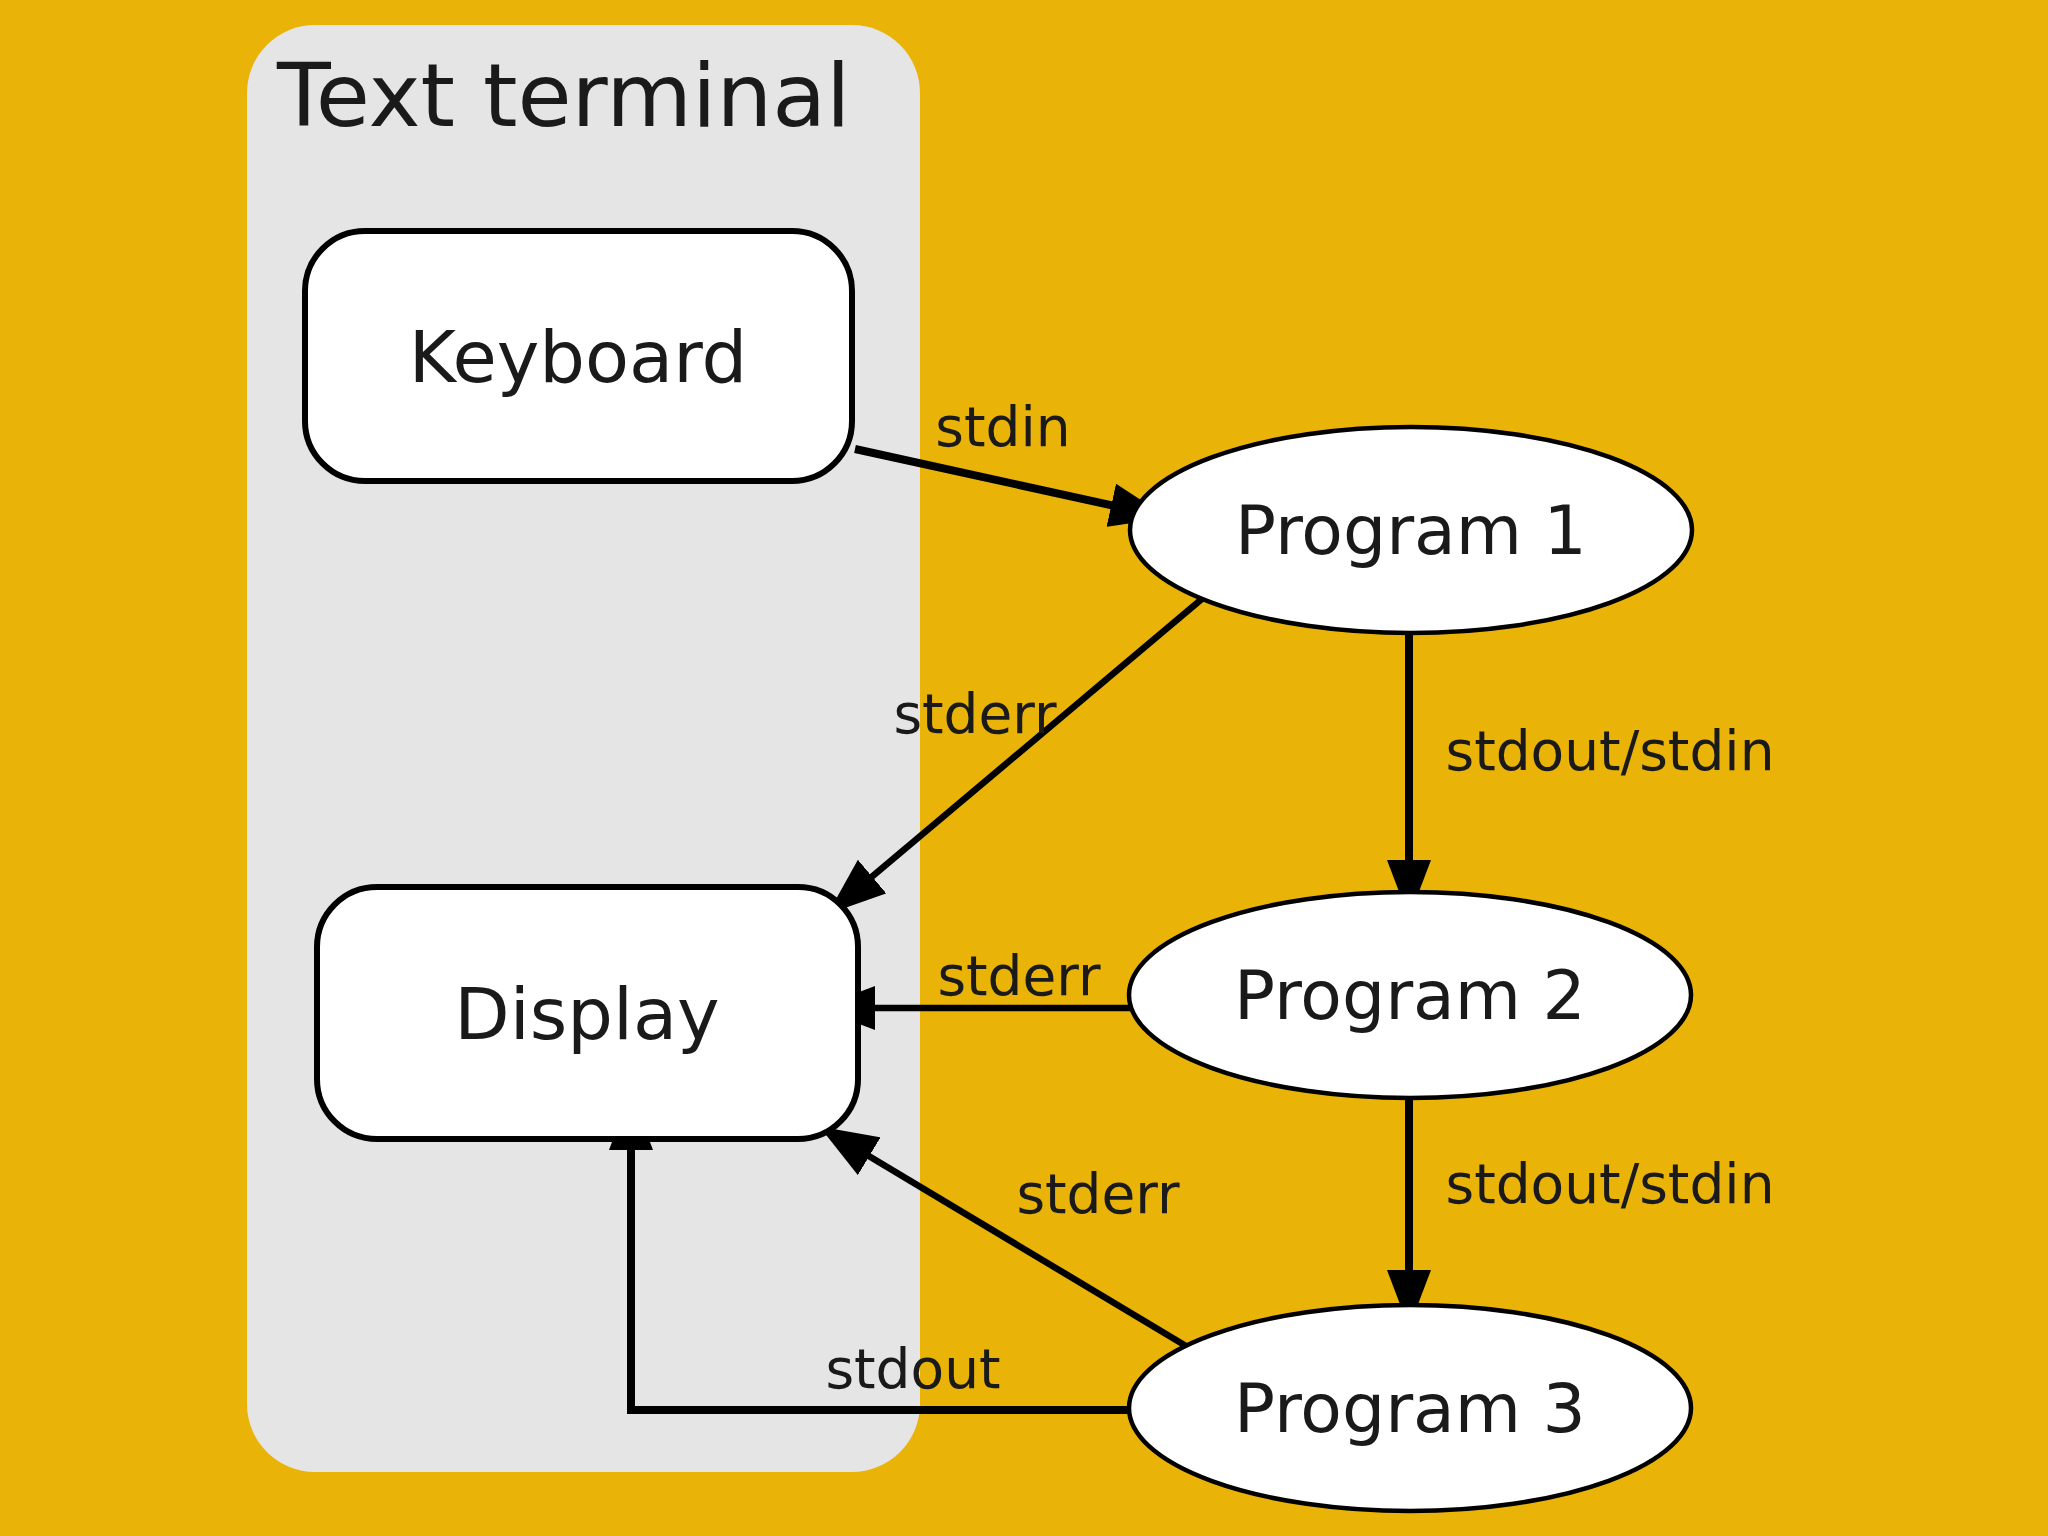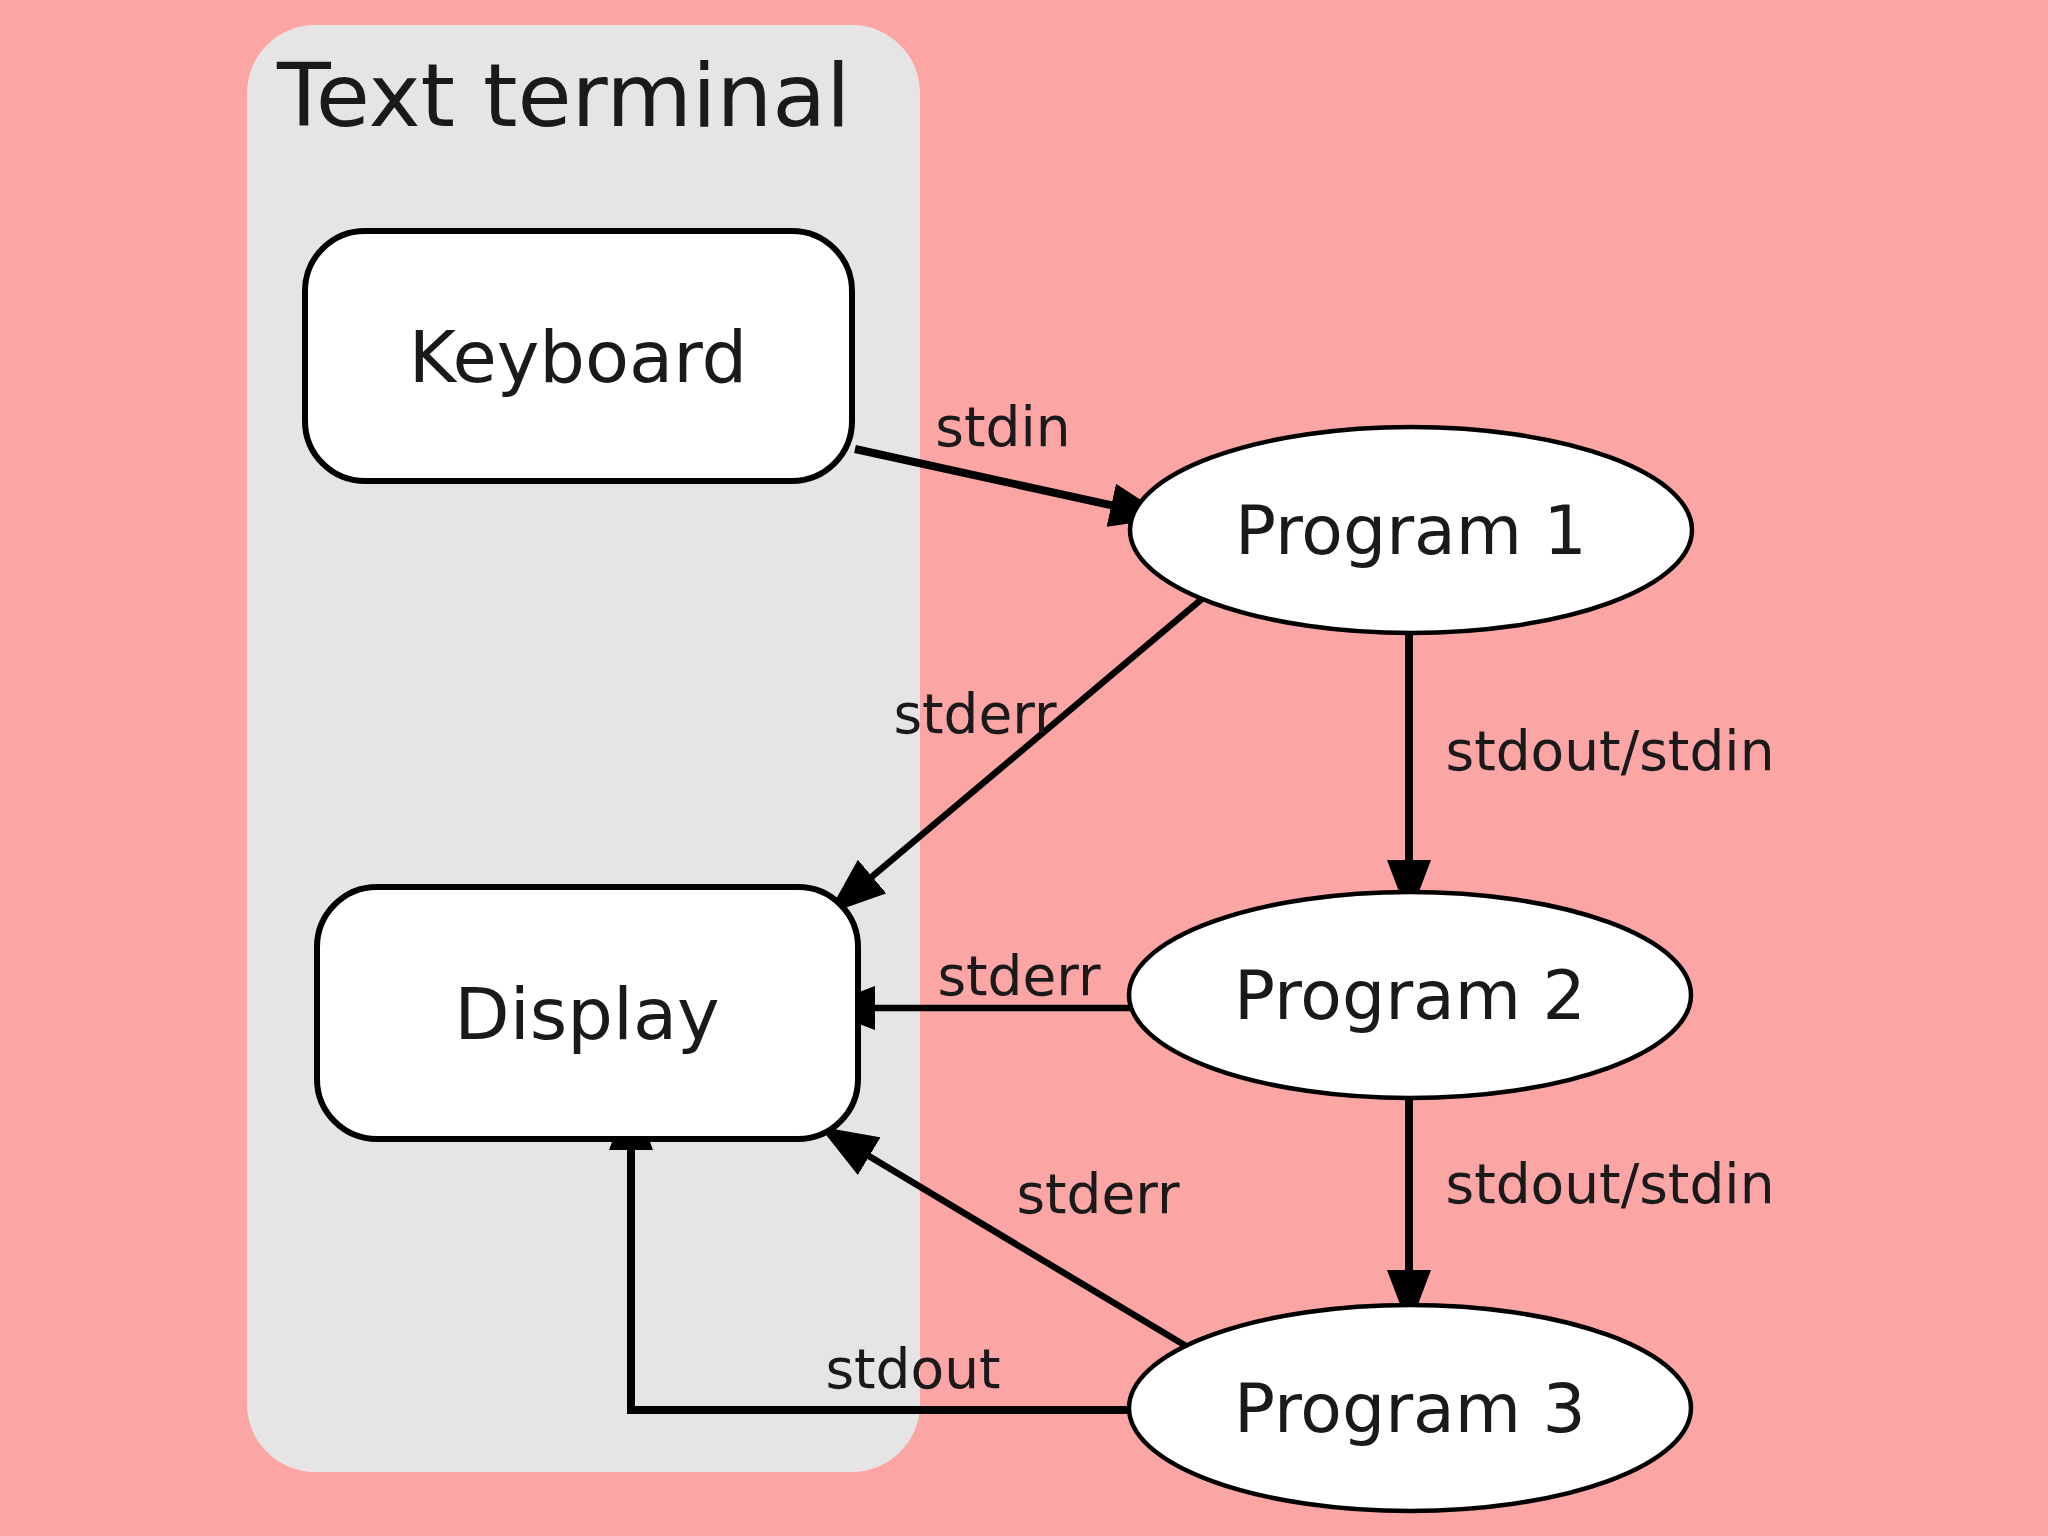--- a/index.html
+++ b/index.html
@@ -4,21 +4,21 @@
 <style>
   html, body {
     margin: 0;
     padding: 0;
     background: #ffffff;
   }
   .stage {
     position: relative;
     width: 2048px;
     height: 1536px;
-    background: #fca5a5;
+    background: #eab308;
     overflow: hidden;
     font-family: "DejaVu Sans", sans-serif;
   }
   svg { display: block; }
   .node-label {
     font-family: "DejaVu Sans", sans-serif;
     fill: #1a1a1a;
   }
   .edge-label {
     font-family: "DejaVu Sans", sans-serif;

